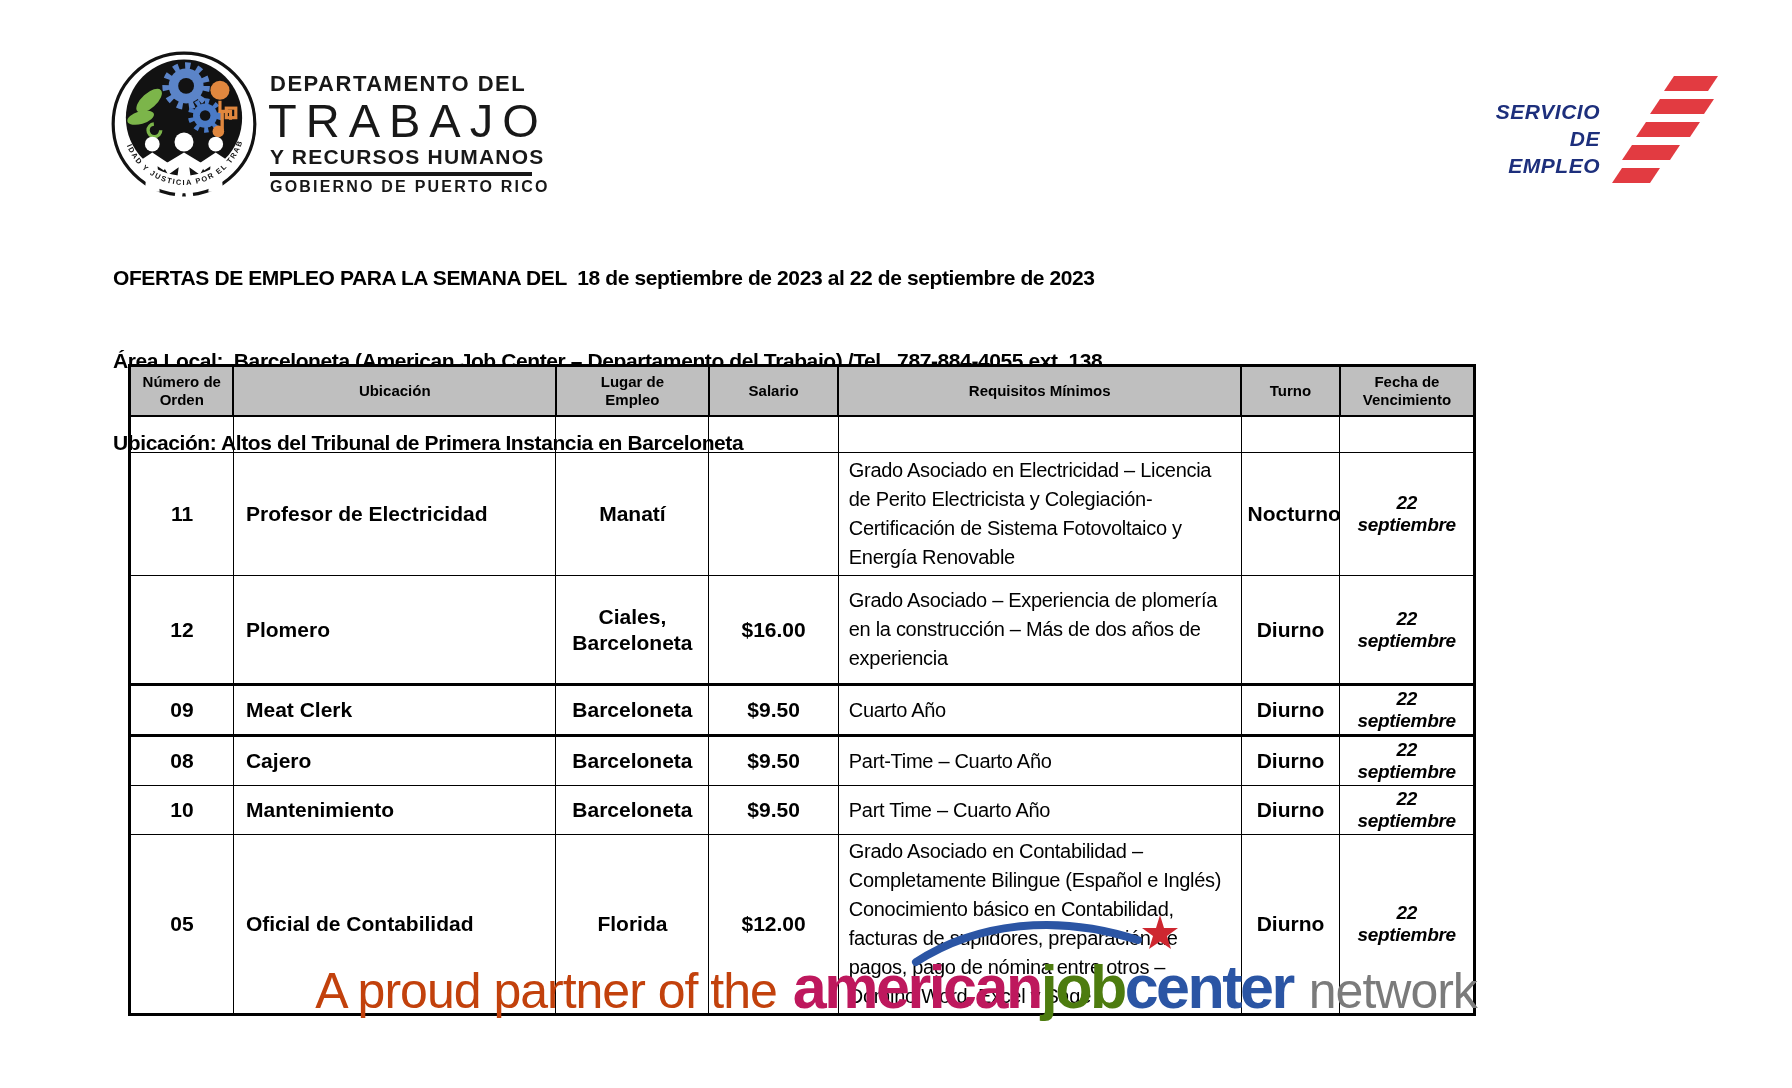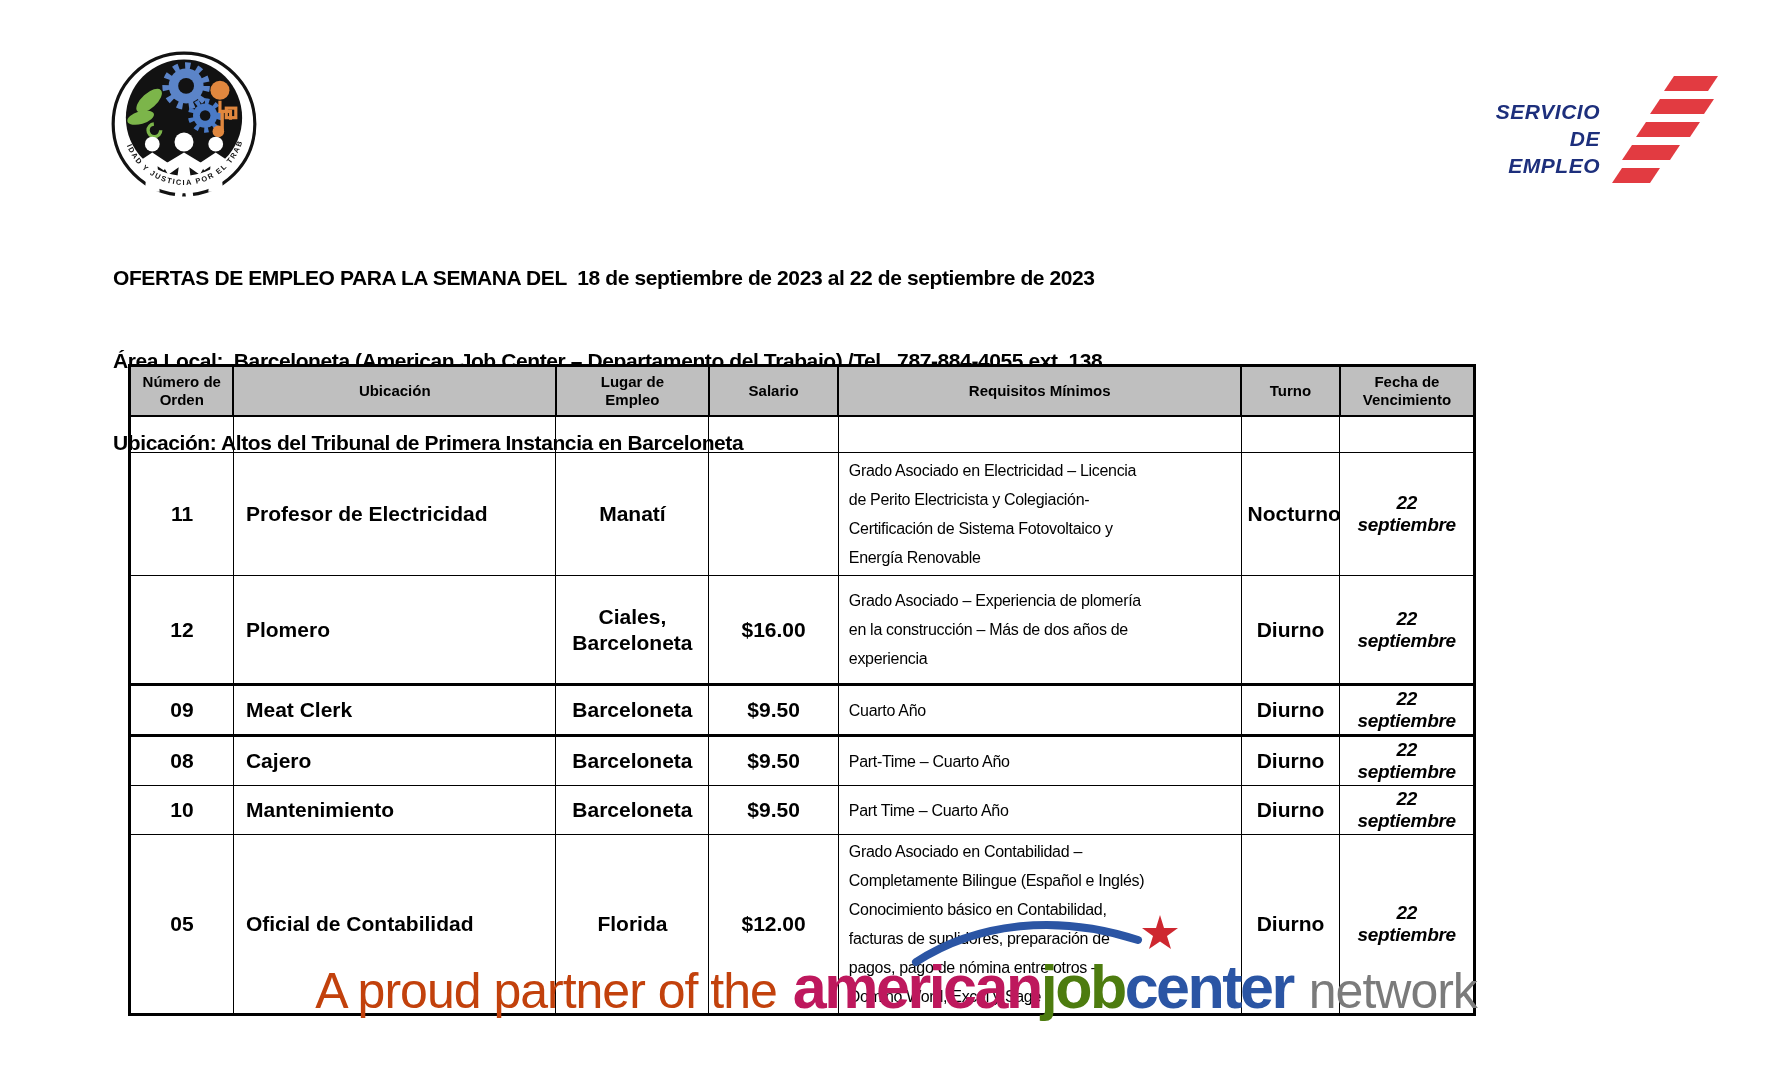--- a/index.html
+++ b/index.html
@@ -36,21 +36,21 @@
   .jobs tbody tr:nth-child(3) td{height:103px;}
   .jobs tbody tr:nth-child(4) td{height:34px;}
   .jobs tbody tr:nth-child(5) td{height:34px;}
   .jobs tbody tr:nth-child(6) td{height:35px;}
   .jobs tbody tr:nth-child(7) td{height:166px;}
   .jobs tbody tr:nth-child(4) td,.jobs tbody tr:nth-child(5) td{border-top-width:3px;}
   .c-orden{text-align:center;font-weight:700;font-size:21px;}
   .c-ocup{font-weight:700;font-size:21px;padding-left:12px !important;}
   .c-lugar{text-align:center;font-weight:700;font-size:21px;white-space:pre-line;line-height:26px;}
   .c-sal{text-align:center;font-weight:700;font-size:21px;}
-  .c-req{font-size:16px;white-space:pre-line;line-height:29px;padding-left:10px !important;letter-spacing:-0.3px;}
+  .c-req{font-size:20px;white-space:pre-line;line-height:29px;padding-left:10px !important;letter-spacing:-0.3px;}
   .c-turno{text-align:center;font-weight:700;font-size:21px;}
   .c-fecha{text-align:center;font-weight:700;font-size:19px;letter-spacing:-0.3px;font-style:italic;}
 
   
   .partner{position:absolute;left:0;top:952px;width:100%;display:flex;
            justify-content:center;align-items:baseline;gap:16px;}
   .p-gray{font-size:50px;font-weight:400;letter-spacing:-1px;}
   .p-brand{position:relative;font-size:61px;font-weight:700;letter-spacing:-2.5px;}
   .p-brand .bb{font-weight:600;}
   .p-brand .bj{font-weight:800;}
@@ -95,20 +95,27 @@
       <path d="M40 97 L55 107 L51 114 L45 110 L47 134 L33 134 L35 110 L29 114 L25 107 Z"></path>
       <circle cx="100" cy="89" r="7"></circle>
       <path d="M100 97 L115 107 L111 114 L105 110 L107 134 L93 134 L95 110 L89 114 L85 107 Z"></path>
     </g>
     <path id="seal-arc" d="M 15 88 A 58 58 0 0 0 125 88" fill="none"></path>
     <text font-size="7" font-weight="bold" fill="#121212" letter-spacing="1.4">
       <textPath href="#seal-arc" startOffset="50%" text-anchor="middle">DIGNIDAD Y JUSTICIA POR EL TRABAJO</textPath>
     </text>
   </svg>
 
+  <div class="dept-words">
+    <div class="dept-l1">DEPARTAMENTO DEL</div>
+    <div class="dept-l2">TRABAJO</div>
+    <div class="dept-l3">Y RECURSOS HUMANOS</div>
+    <div class="dept-rule"></div>
+    <div class="dept-l4">GOBIERNO DE PUERTO RICO</div>
+  </div>
 
   <div class="servicio">
     <div class="servicio-words" style="color:#1d2f7c">
       <div>SERVICIO</div>
       <div>DE EMPLEO</div>
     </div>
     <svg class="servicio-stripes" viewBox="0 0 118 126">
       <g fill="#e23b41">
         <polygon points="72,6 116,6 106,21 62,21"></polygon>
         <polygon points="58,29 112,29 102,44 48,44"></polygon>

